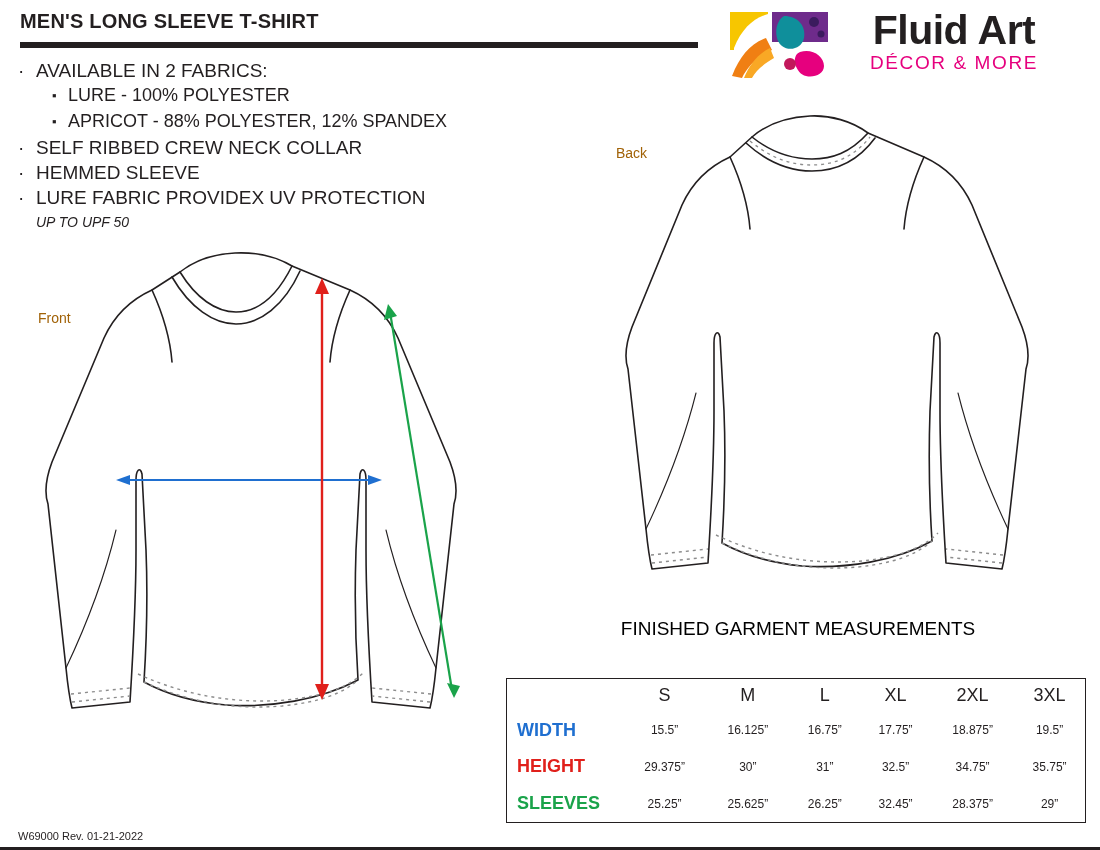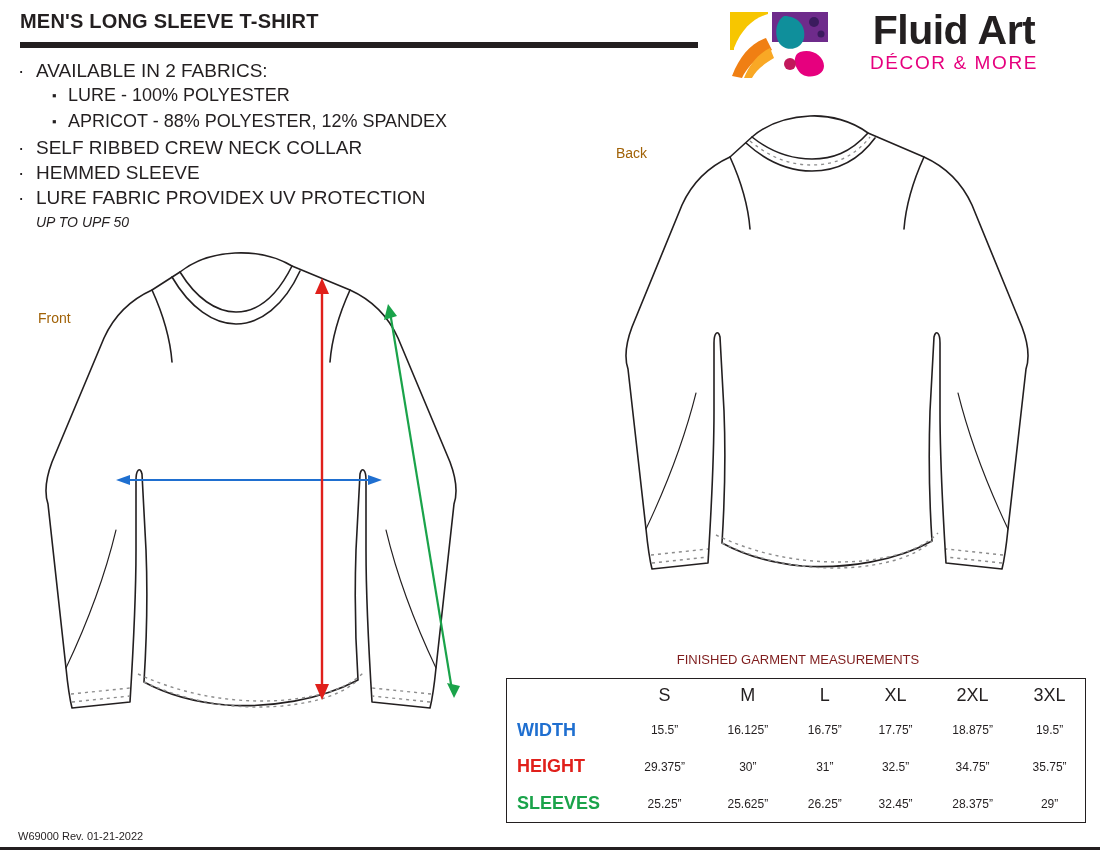--- a/index.html
+++ b/index.html
@@ -127,25 +127,25 @@
   .illus {
     position: absolute;
   }
   #front-illus { left: 20px; top: 250px; width: 480px; height: 500px; }
   #back-illus  { left: 600px; top: 105px; width: 470px; height: 500px; }
 
   
   .meas-title {
     position: absolute;
     left: 506px;
-    top: 652px;
+    top: 618px;
     width: 584px;
     text-align: center;
-    font-size: 13px;
-    color: #7f1d1d;
+    font-size: 19px;
+    color: #000000;
   }
   .meas-table-wrap {
     position: absolute;
     left: 506px;
     top: 678px;
     width: 580px;
     height: 145px;
     border: 1px solid #231f20;
     box-sizing: border-box;
   }

